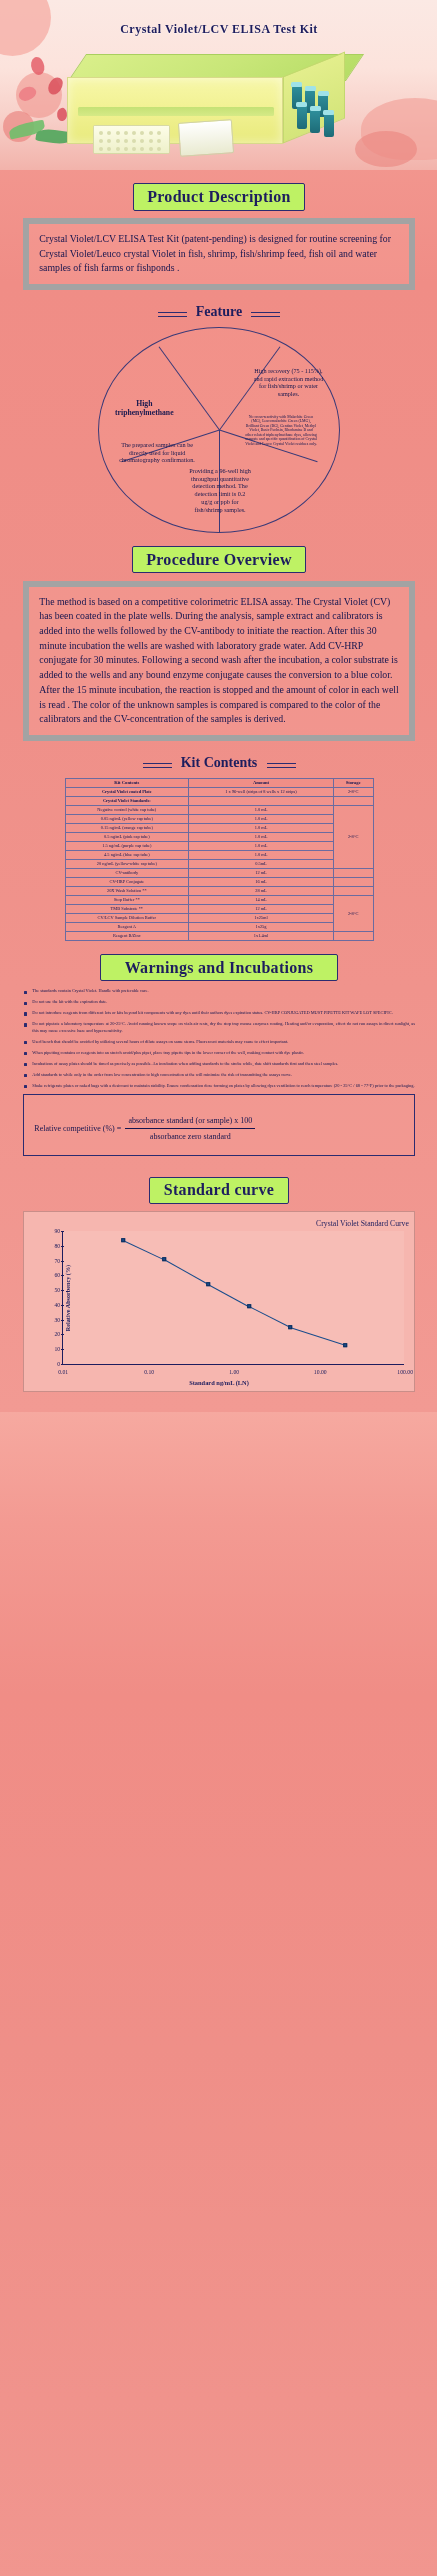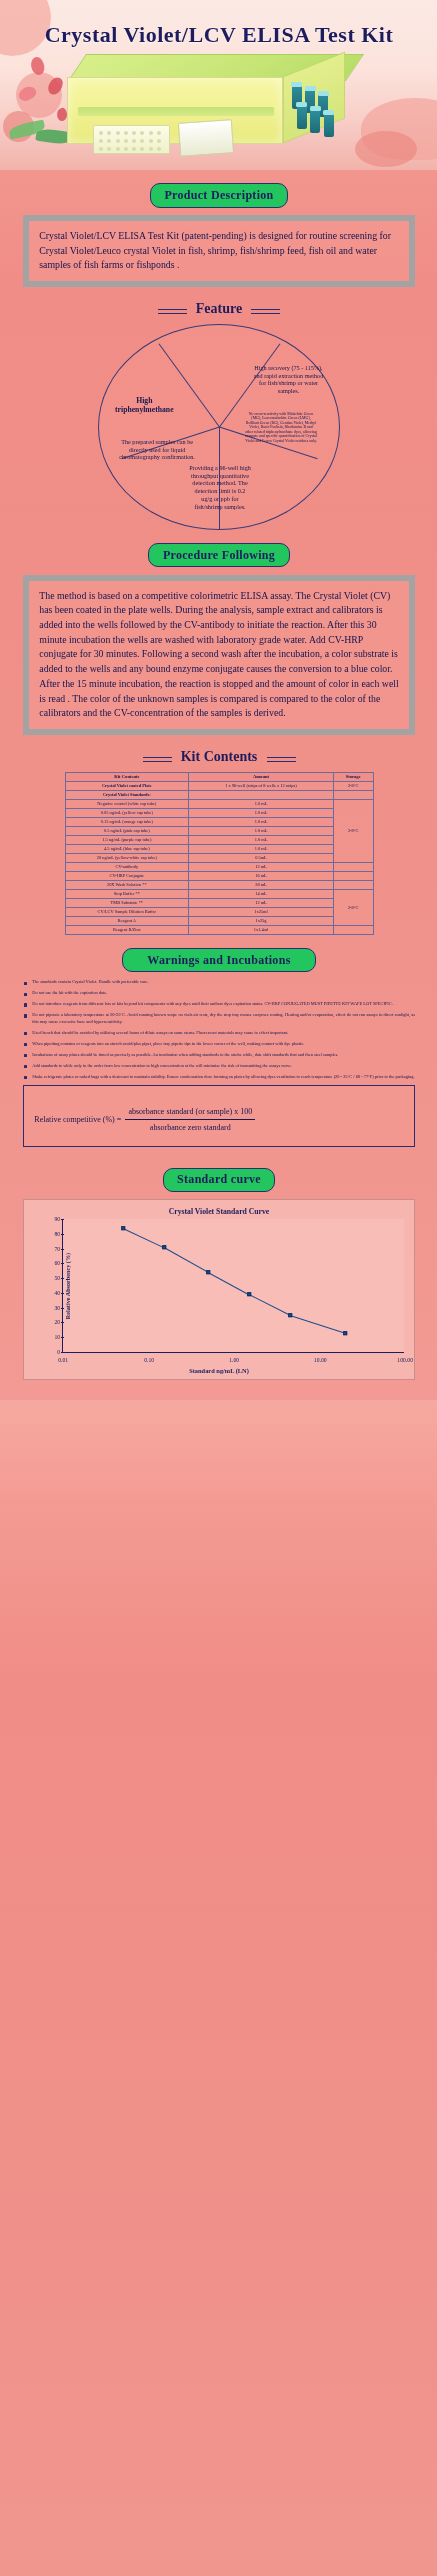--- a/index.html
+++ b/index.html
@@ -16,21 +16,21 @@
   .hero {
     position: relative;
     height: 170px;
     background: linear-gradient(180deg, #fbe9e4 0%, #fce3dc 40%, #f7cfc8 70%, #f2b3ab 100%);
     overflow: hidden;
   }
   .hero-title {
     position: absolute;
     top: 21.6px; left: 0; right: 0;
     text-align: center;
-    font-size: 22px;
+    font-size: 12px;
     font-weight: bold;
     letter-spacing: 0.5px;
     color: #1d1d5e;
     text-shadow: 0 1px 1.5px rgba(255,255,255,0.6);
     z-index: 6;
   }
   .blob {
     position: absolute;
     border-radius: 50%;
     filter: blur(0.5px);
@@ -88,23 +88,23 @@
     border: 0.5px solid #cfd1a8; border-radius: 2.1px;
     transform: rotate(-4deg);
   }
 
   
   .sec-head { text-align: center; margin: 13.4px 0 7.2px; position: relative; }
   .pill {
     display: inline-block;
     padding: 3.6px 13.4px;
     border: 1px solid #2b2b70;
-    border-radius: 10px;
-    background: #22c55e;
-    font-size: 12px;
+    border-radius: 2px;
+    background: #bef264;
+    font-size: 16px;
     font-weight: bold;
     color: #1d1d5e;
     letter-spacing: 0.3px;
   }
   .pill.wide { padding: 3.6px 24px; }
   .head-plain {
     display: inline-block; font-size: 14px; font-weight: bold; color: #1d1d5e;
     position: relative; padding: 0 6.2px;
   }
   .head-plain:before, .head-plain:after {
@@ -174,21 +174,21 @@
   .frac .den { padding: 1px 3.1px 0; display: block; }
   .rel-row { display: flex; align-items: center; gap: 4.1px; margin-top: 11.3px; }
 
   
   .chart-card {
     margin: 4.1px 23px 20.6px;
     background: #f6b6af;
     border: 0.5px solid #c98e89;
     padding: 7.2px 5.2px 5.2px;
   }
-  .chart-title { text-align: center; font-size: 7.7px; font-weight: bold; color: #1d1d5e; margin-bottom: 3.1px; }
+  .chart-title { text-align: right; font-size: 7.7px; font-weight: normal; color: #1d1d5e; margin-bottom: 3.1px; }
   .plot-area { position: relative; height: 134px; margin: 0 5.2px 0 33px; border-left: 1px solid #1d1d5e; border-bottom: 1px solid #1d1d5e; background: #f7bdb6; }
   .ytick { position: absolute; left: -17.5px; font-size: 5.7px; color: #1d1d5e; transform: translateY(-50%); width: 14.4px; text-align: right; }
   .ytick .dash { position: absolute; right: -4.1px; top: 50%; width: 3.1px; border-top: 0.8px solid #1d1d5e; }
   .xtick { position: absolute; bottom: -10.3px; font-size: 5.7px; color: #1d1d5e; transform: translateX(-50%); white-space: nowrap; }
   .ylab {
     position: absolute; left: -29px; top: 50%; transform: translateY(-50%) rotate(-90deg);
     font-size: 6.2px; font-weight: bold; color: #1d1d5e; white-space: nowrap;
   }
   .xlab { text-align: center; font-size: 6.4px; font-weight: bold; color: #1d1d5e; margin-top: 13.4px; }
   .dot { position: absolute; width: 3.6px; height: 3.6px; background: #184c8c; border: 0.5px solid #0f2f5c; transform: translate(-50%,-50%); }
@@ -286,21 +286,21 @@
     <div class="slice-label" style="left:152px; top:40px; width:77px;">High recovery (75 - 115%), and rapid extraction method for fish/shrimp or water samples.</div>
 
     <div class="slice-label" style="left:20.6px; top:114px; width:77px;">The prepared samples can be directly used for liquid chromatography confirmation.</div>
 
     <div class="slice-label" style="left:91px; top:140px; width:62px;">Providing a 96-well high throughput quantitative detection method. The detection limit is 0.2 ug/g or ppb for fish/shrimp samples.</div>
 
     <div class="slice-label tiny" style="left:147px; top:88px; width:72px;">No cross-reactivity with Malachite Green (MG), Leucomalachite Green (LMG), Brilliant Green (BG), Gentian Violet, Methyl Violet, Basic Fuchsin, Rhodamine B and other related triphenylmethane dyes, allowing accurate and specific quantification of Crystal Violet and Leuco Crystal Violet residues only.</div>
   </div>
 
   <div class="sec-head">
-    <span class="pill">Procedure Following</span>
+    <span class="pill">Procedure Overview</span>
   </div>
   <div class="panel">The method is based on a competitive colorimetric ELISA assay. The Crystal Violet (CV) has been coated in the plate wells. During the analysis, sample extract and calibrators is added into the wells followed by the CV-antibody to initiate the reaction. After this 30 minute incubation the wells are washed with laboratory grade water. Add CV-HRP conjugate for 30 minutes. Following a second wash after the incubation, a color substrate is added to the wells and any bound enzyme conjugate causes the conversion to a blue color. After the 15 minute incubation, the reaction is stopped and the amount of color in each well is read . The color of the unknown samples is compared is compared to the color of the calibrators and the CV-concentration of the samples is derived.</div>
 
   <div class="sec-head">
     <span class="head-plain">Kit Contents</span>
   </div>
 
   <table class="kit">
     <thead>
       <tr>

